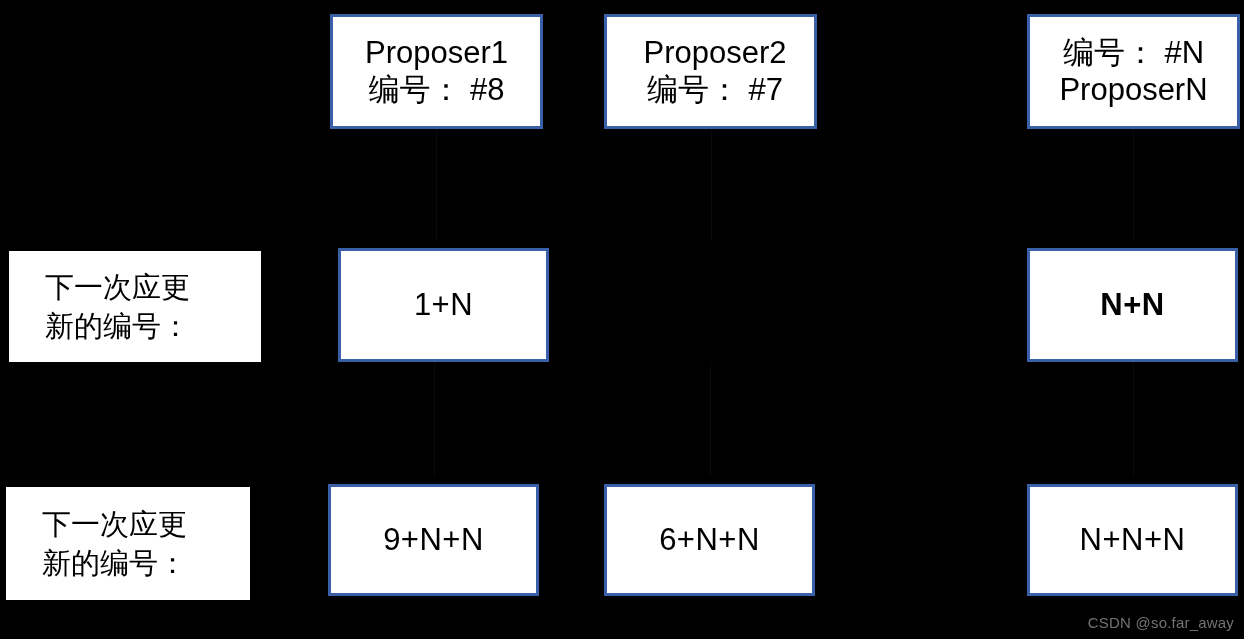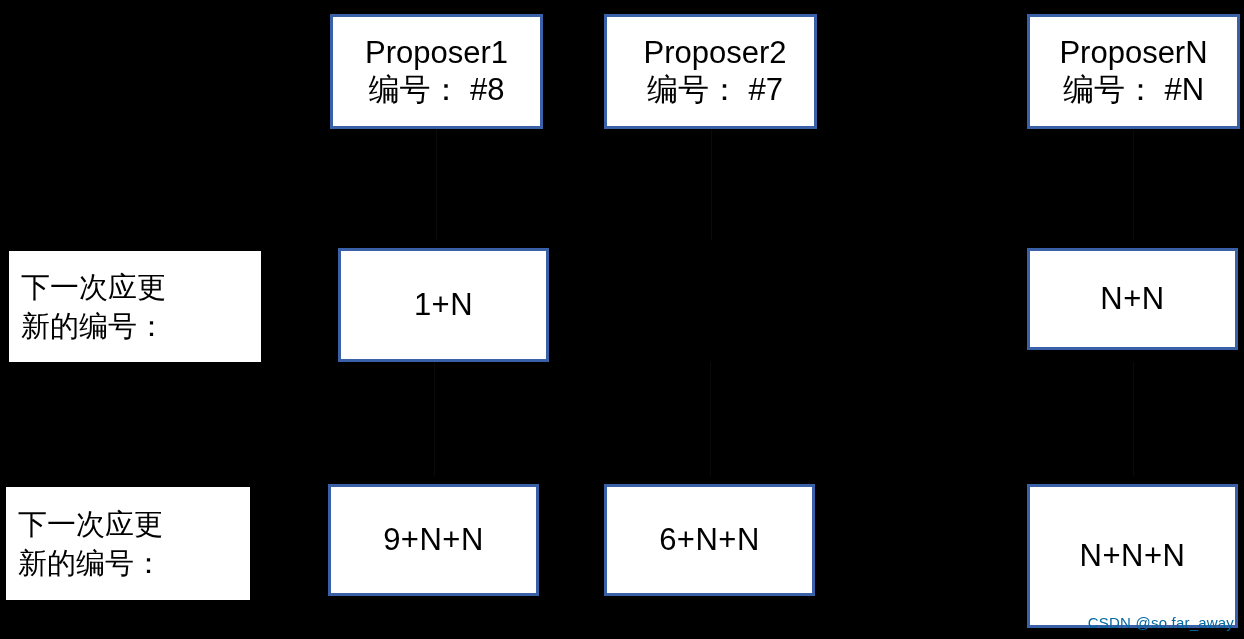--- a/index.html
+++ b/index.html
@@ -53,21 +53,21 @@
   .value-box {
     font-size: 31px;
     letter-spacing: 0.5px;
   }
 
   
   .label-box {
     font-size: 29px;
     align-items: flex-start;
     justify-content: center;
-    padding-left: 12px;
+    padding-left: 36px;
     text-align: left;
     line-height: 1.32;
   }
   .label-box .line { text-align: left; }
 
   
   .connector {
     position: absolute;
     width: 1px;
     background: #0b0b0b;
@@ -79,21 +79,21 @@
     border-left: 5px solid transparent;
     border-right: 5px solid transparent;
     border-top: 10px solid #000000;
   }
 
   
   .watermark {
     position: absolute;
     right: 10px;
     bottom: 8px;
-    color: #0369a1;
+    color: #737373;
     font-size: 15px;
     letter-spacing: 0.2px;
     white-space: pre;
   }
 </style>
 </head>
 <body>
 
 <div id="stage">
 
@@ -119,50 +119,50 @@
     <span class="line line-title">Proposer1</span>
     <span class="line line-id">编号： #8</span>
   </div>
 
   <div class="box bordered proposer-box" style="left:604px; top:14px; width:213px; height:115px;padding-left:9px;">
     <span class="line line-title">Proposer2</span>
     <span class="line line-id">编号： #7</span>
   </div>
 
   <div class="box bordered proposer-box" style="left:1027px; top:14px; width:213px; height:115px;">
+    <span class="line line-id">编号： #N</span>
     <span class="line line-title">ProposerN</span>
-    <span class="line line-id">编号： #N</span>
   </div>
 
   <div class="box plain label-box" style="left:9px; top:251px; width:252px; height:111px;">
     <span class="line">下一次应更</span>
     <span class="line">新的编号：</span>
   </div>
 
   <div class="box bordered value-box" style="left:338px; top:248px; width:211px; height:114px;">
     <span class="line">1+N</span>
   </div>
 
 
-  <div class="box bordered value-box" style="left:1027px; top:248px; width:211px; height:102px;">
+  <div class="box bordered value-box" style="left:1027px; top:248px; width:211px; height:114px;font-weight:bold;">
     <span class="line">N+N</span>
   </div>
 
   <div class="box plain label-box" style="left:6px; top:487px; width:244px; height:113px;">
     <span class="line">下一次应更</span>
     <span class="line">新的编号：</span>
   </div>
 
   <div class="box bordered value-box" style="left:328px; top:484px; width:211px; height:112px;">
     <span class="line">9+N+N</span>
   </div>
 
   <div class="box bordered value-box" style="left:604px; top:484px; width:211px; height:112px;">
     <span class="line">6+N+N</span>
   </div>
 
-  <div class="box bordered value-box" style="left:1027px; top:484px; width:211px; height:144px;">
+  <div class="box bordered value-box" style="left:1027px; top:484px; width:211px; height:112px;">
     <span class="line">N+N+N</span>
   </div>
 
   <div class="watermark">CSDN @so.far_away</div>
 
 </div>
 
 </body></html>

